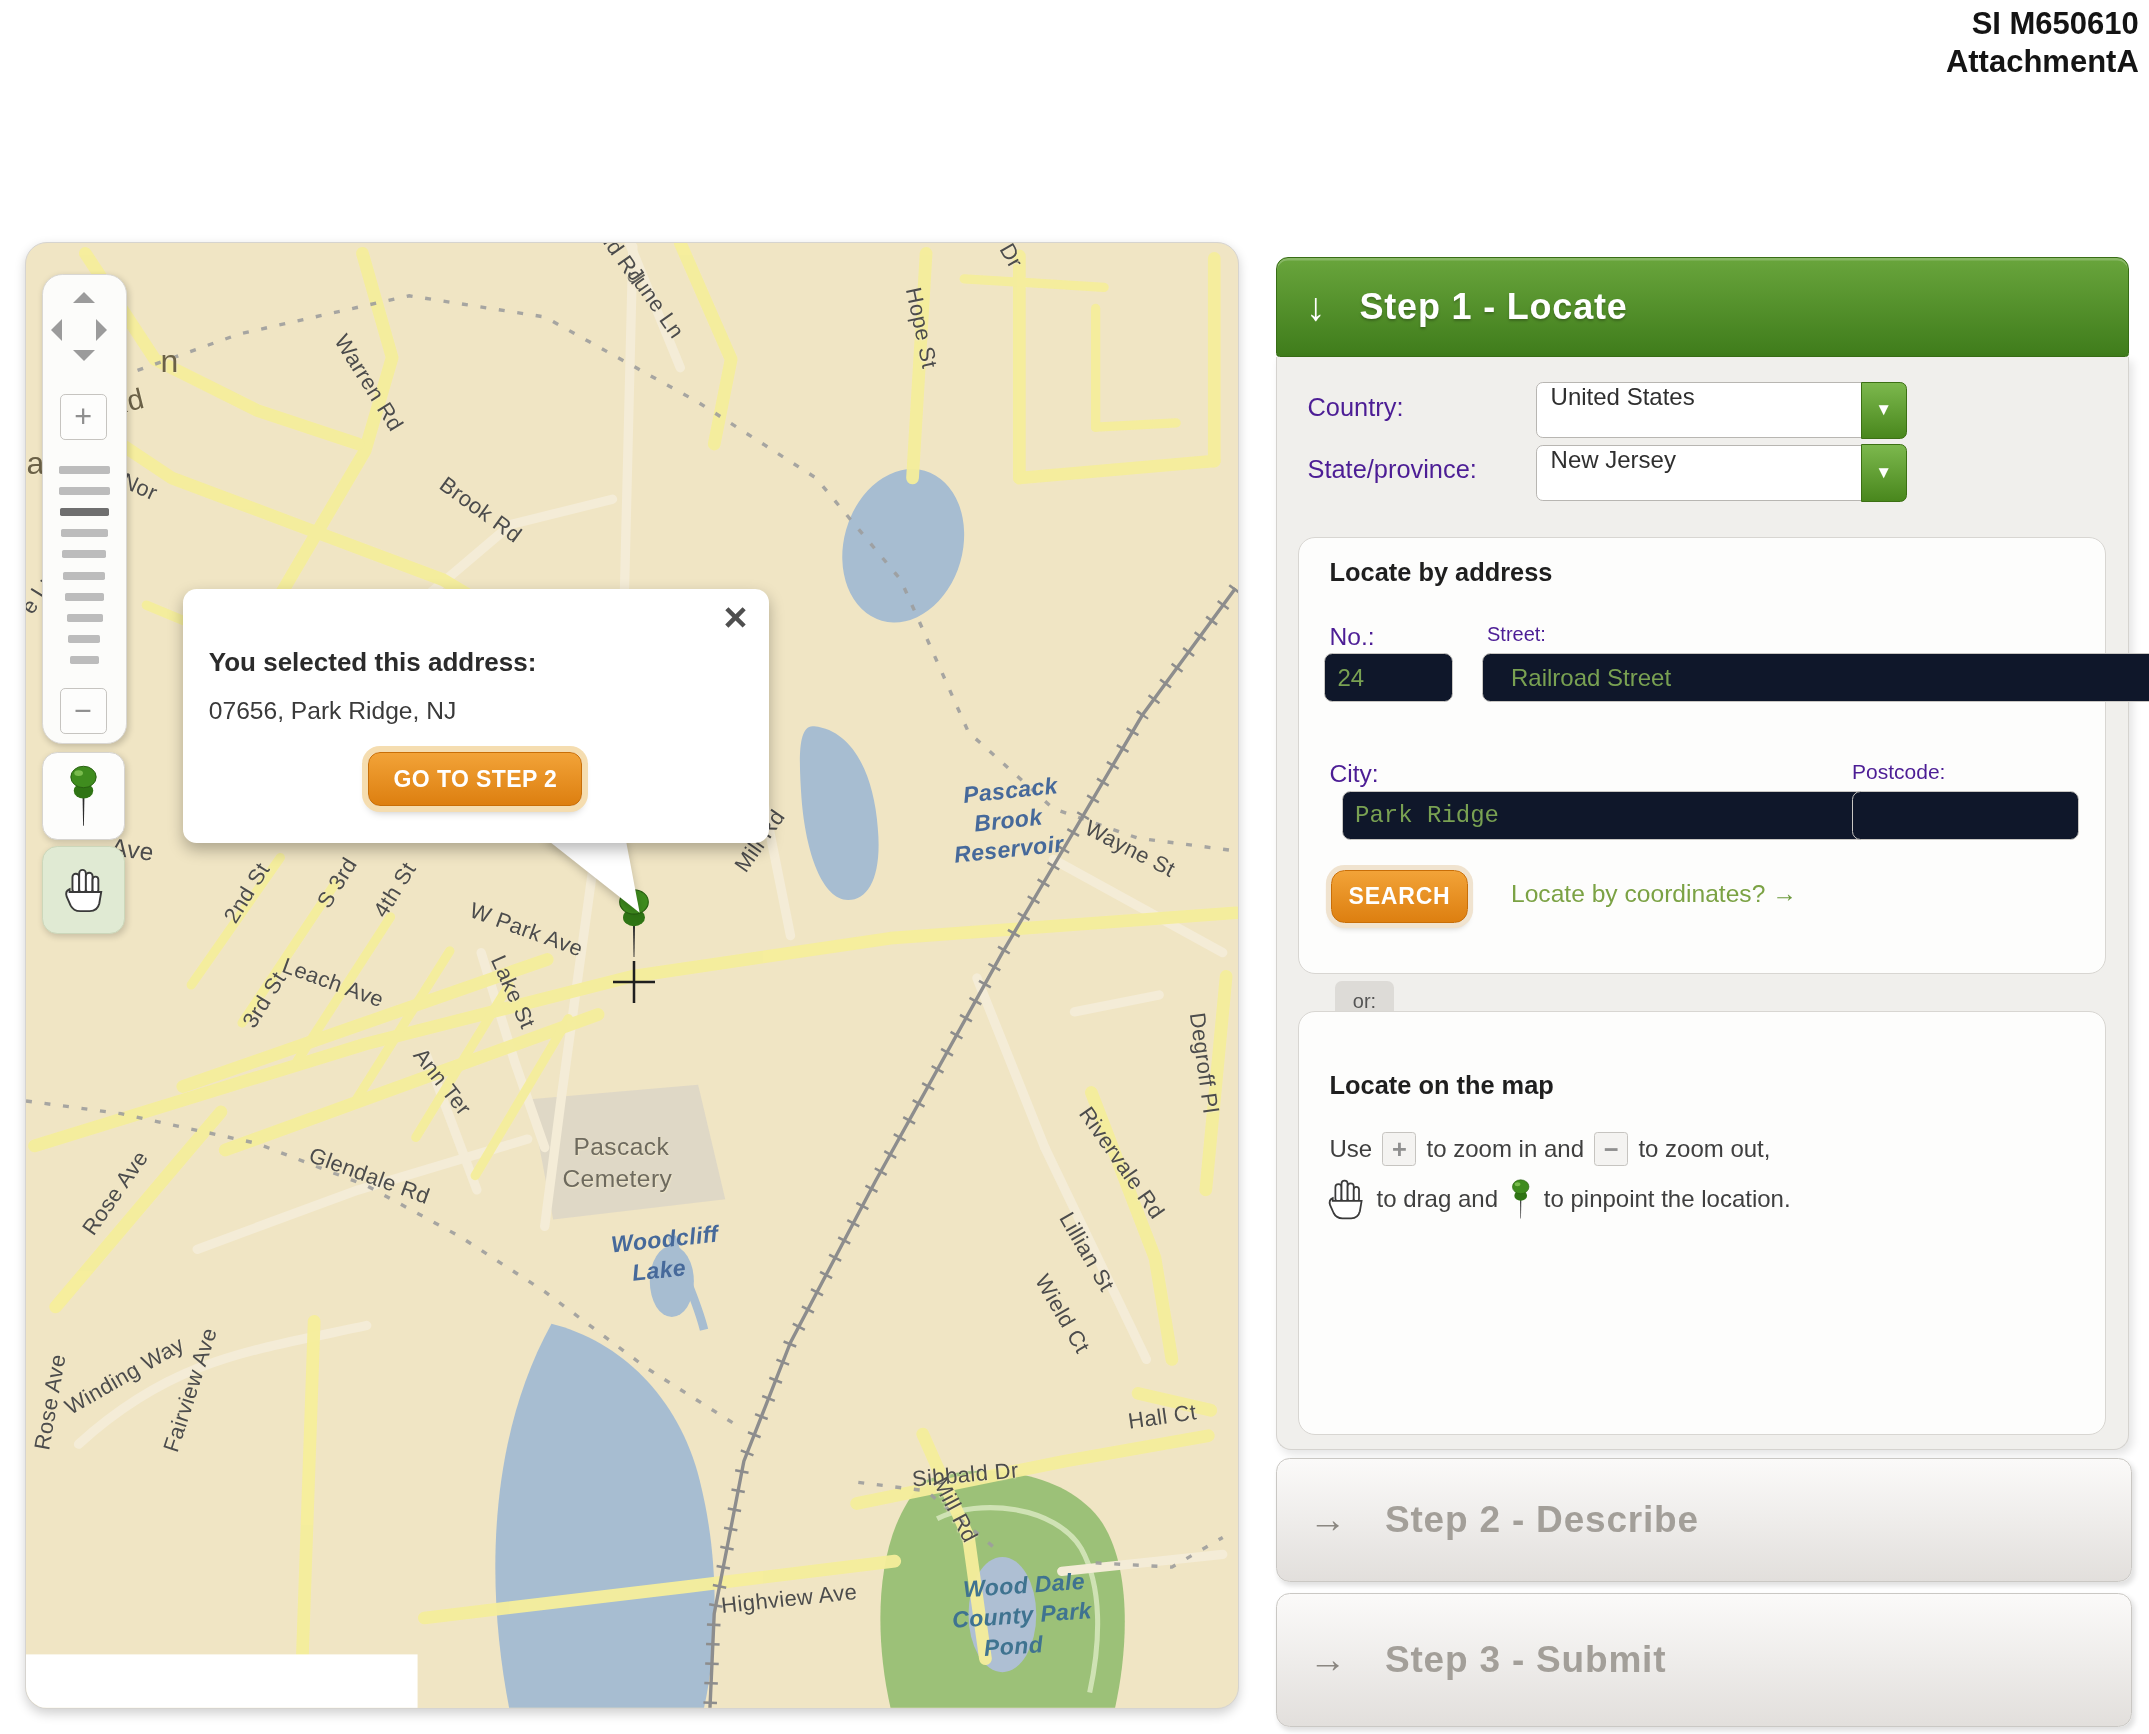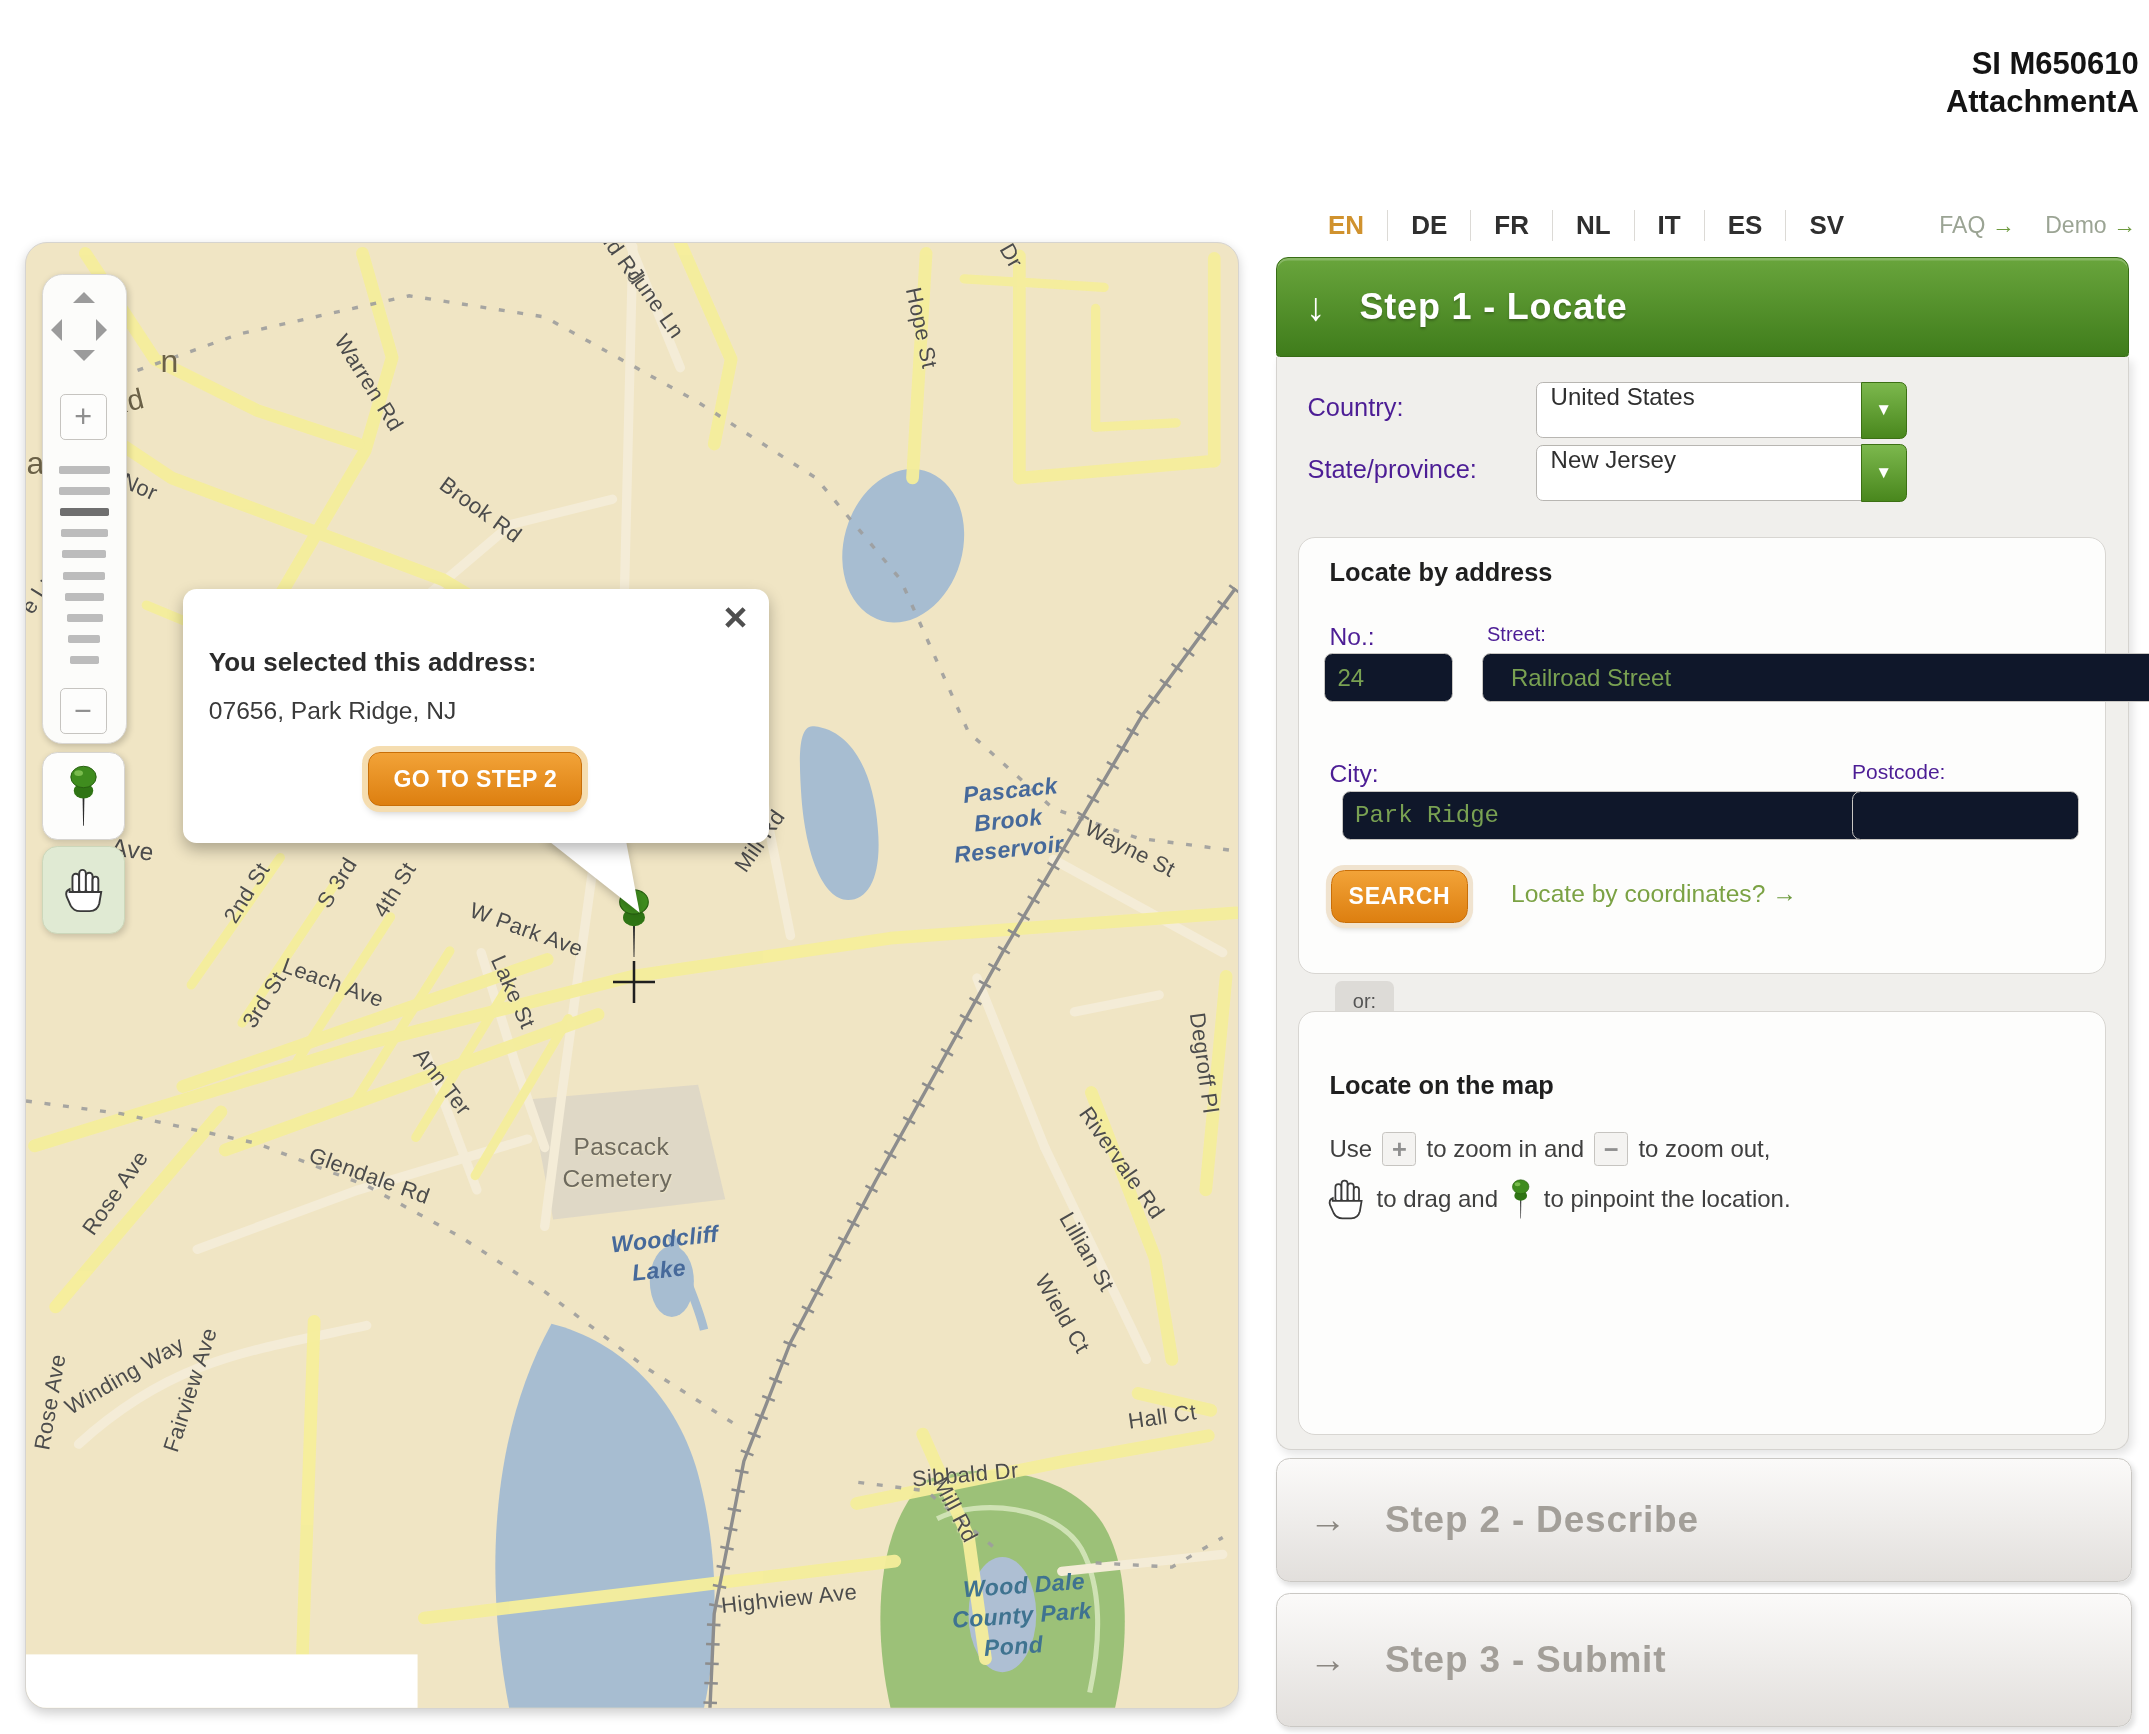--- a/index.html
+++ b/index.html
@@ -1,21 +1,21 @@
 <!DOCTYPE html>
 <html style="font-size:13.6px"><head>
 <meta charset="utf-8">
 <style>
   html,body{margin:0;padding:0;background:#fff;}
   .page{position:relative;width:2149px;height:1735px;background:#fff;overflow:hidden;
         font-family:"Liberation Sans","DejaVu Sans",sans-serif;color:#222;}
 
   
   .doc-ref{position:absolute;right:10.2px;top:5.1px;text-align:right;font-weight:bold;
-           font-size:31px;line-height:38px;color:#141414;margin-top:40px;}
+           font-size:31px;line-height:38px;color:#141414;}
 
   
   .map-panel{position:absolute;left:25.4px;top:242px;width:1212px;height:1465px;
              background:#f0e5c4;border:1.7px solid #d6d4d0;border-radius:22px;
              box-shadow:0 4.2px 10.2px rgba(0,0,0,.18);overflow:hidden;}
   .map-art{position:absolute;left:0;top:0;}
 
   .ml{position:absolute;white-space:nowrap;font-size:22px;color:#4c4c4c;letter-spacing:0.4px;
       text-shadow:0.8px 0.8px 1.7px rgba(245,236,205,.85);}
   .ml.big{font-size:32px;color:#6b6147;}
@@ -300,33 +300,20 @@
           <rect x="13" y="7" width="7" height="20" rx="3.5"></rect>
           <rect x="20" y="3" width="7" height="24" rx="3.5"></rect>
           <rect x="27" y="6" width="7" height="21" rx="3.5"></rect>
           <rect x="34" y="10" width="6" height="17" rx="3"></rect>
           <path d="M10 23 q-5 2 -3 8 l4 9 q3 6 10 6 h10 q8 0 10-8 l2-12 h-33 z"></path>
         </g>
       </svg>
     </div>
   </div>
 
-  <div class="lang-bar">
-    <span class="lang-tab active">EN</span>
-    <span class="lang-tab">DE</span>
-    <span class="lang-tab">FR</span>
-    <span class="lang-tab">NL</span>
-    <span class="lang-tab">IT</span>
-    <span class="lang-tab">ES</span>
-    <span class="lang-tab">SV</span>
-    <span class="lang-links">
-      <span class="lang-link"><span>FAQ</span> <span class="g-arrow">→</span></span>
-      <span class="lang-link"><span>Demo</span> <span class="g-arrow">→</span></span>
-    </span>
-  </div>
 
   <div class="step1">
     <div class="step1-header">
       <span class="arrow">↓</span>
       <span class="title">Step 1 - Locate</span>
     </div>
     <div class="step1-body">
 
       <div class="form-label" style="left:30.5px;top:36px">Country:</div>
       <div class="select" style="left:259px;top:25.4px">

